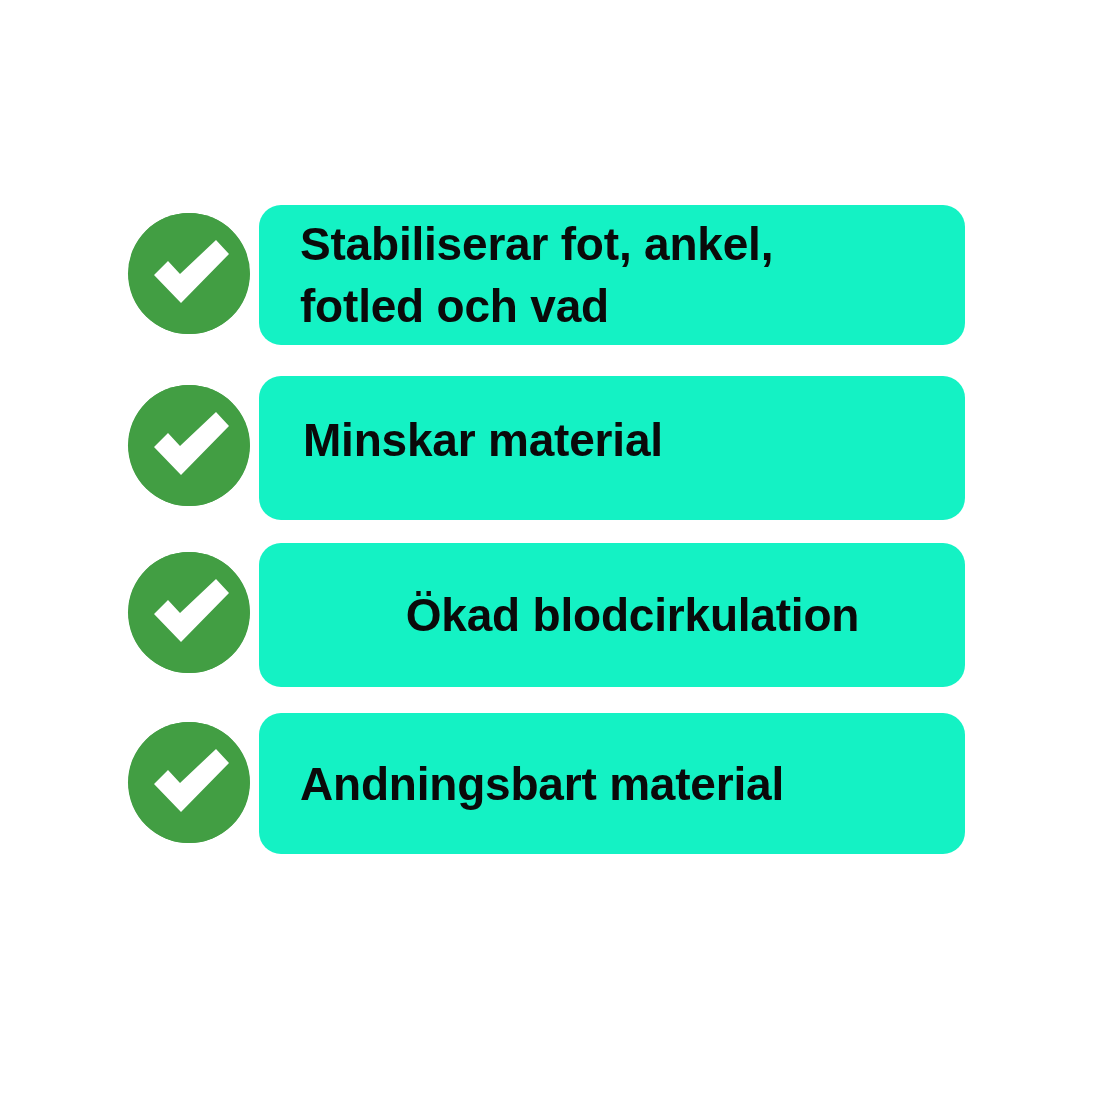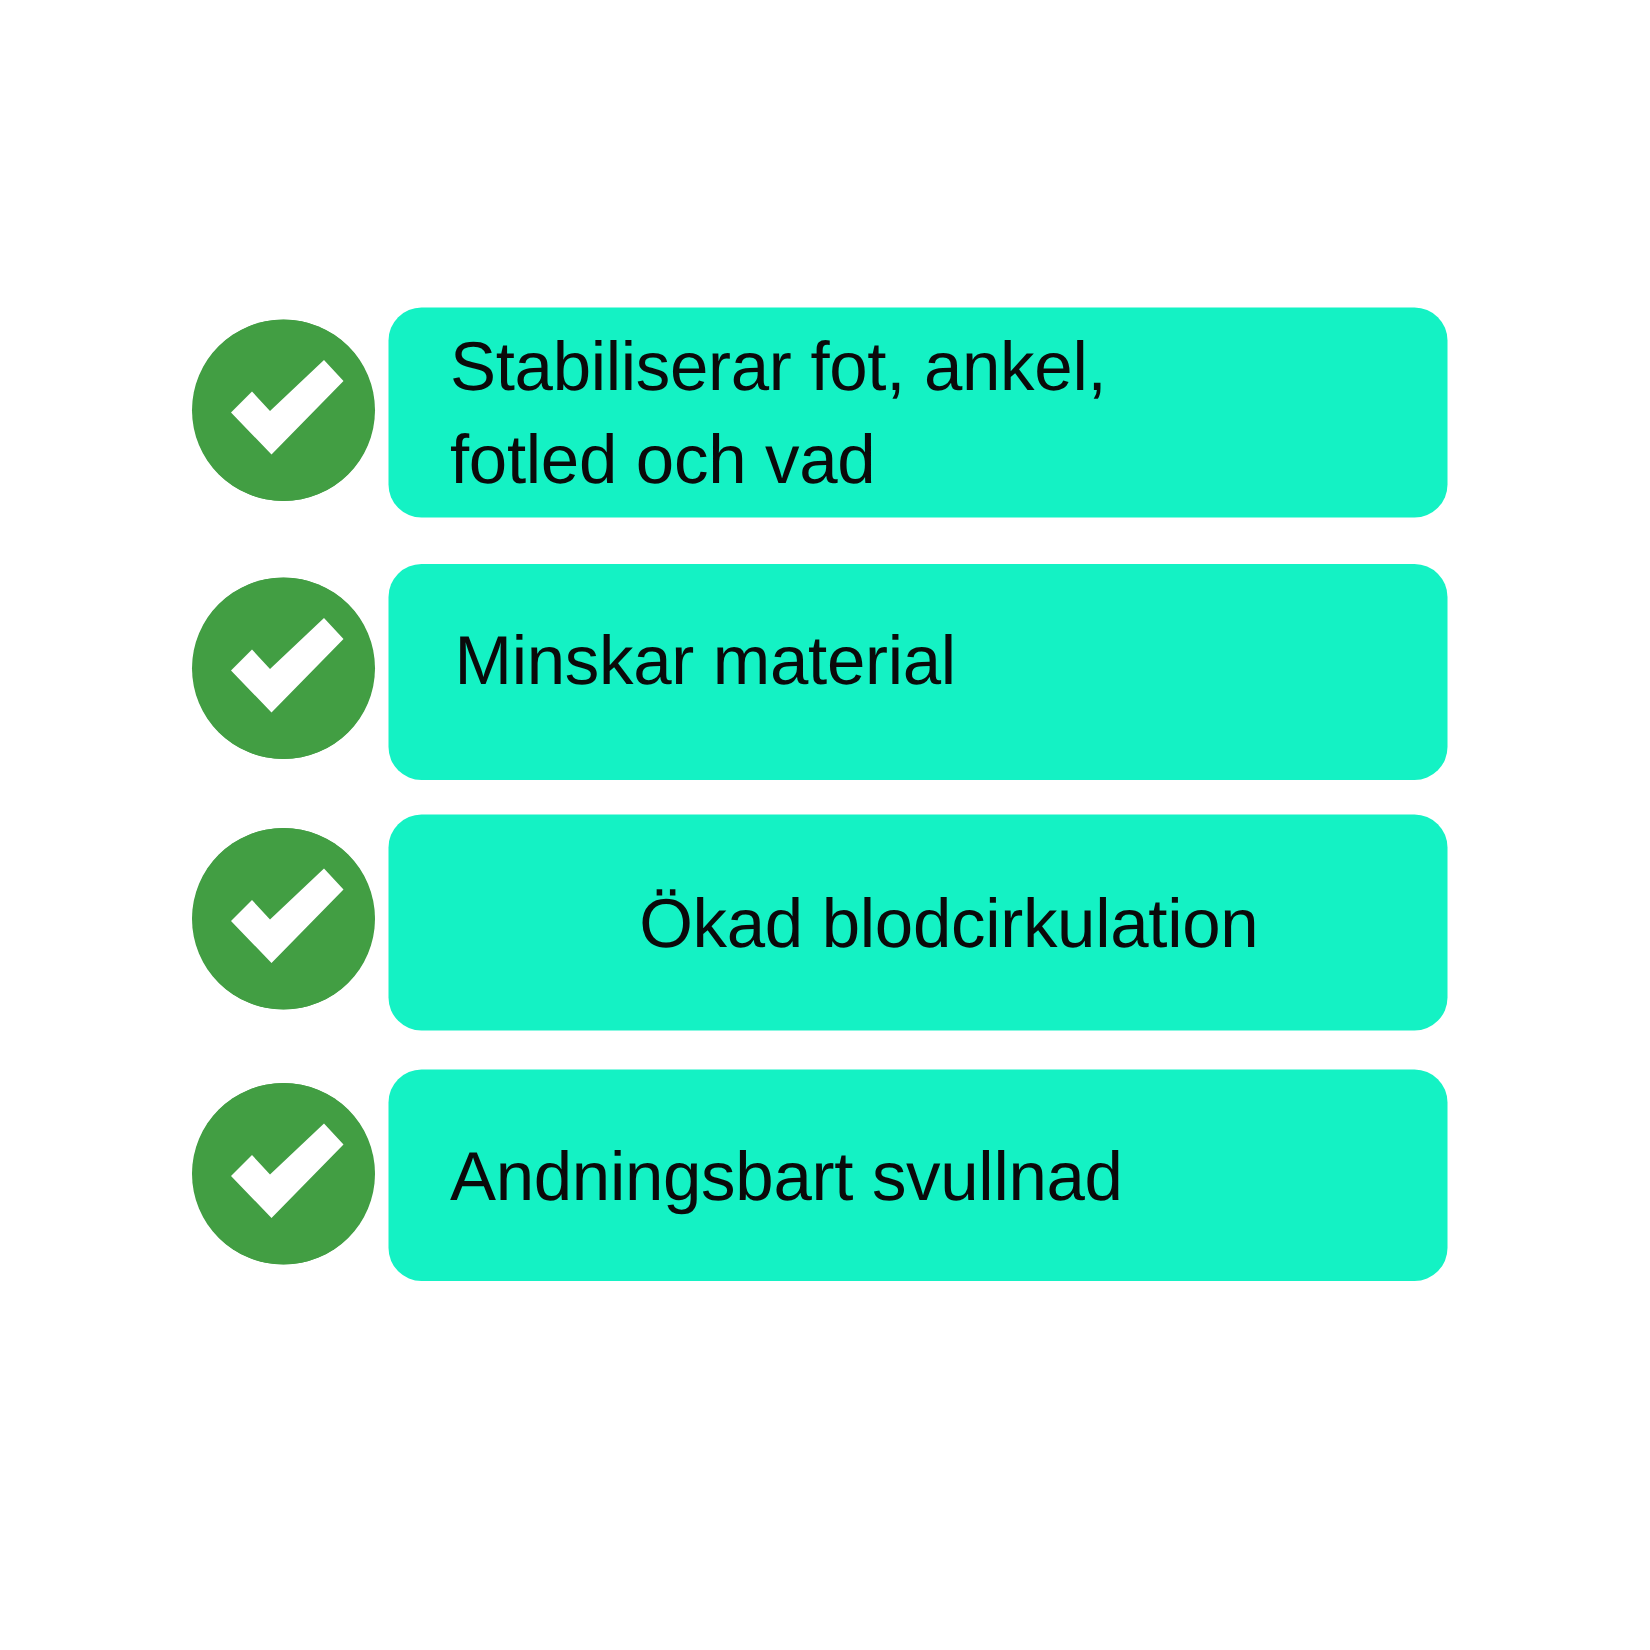--- a/index.html
+++ b/index.html
@@ -74,21 +74,21 @@
   .benefit-row.r1 .benefit-pill { height: 140px; }
   .benefit-row.r2 .benefit-pill { height: 144px; }
   .benefit-row.r3 .benefit-pill { height: 144px; text-align: center; }
   .benefit-row.r4 .benefit-pill { height: 141px; }
 
   .benefit-text {
     color: #0a0a0a;
     font-family: "Liberation Sans", sans-serif;
     font-size: 46px;
     line-height: 62px;
-    font-weight: 400;
+    font-weight: 700;
     letter-spacing: -0.2px;
     white-space: pre-line;
     margin: 0;
   }
   .benefit-row.r2 .benefit-text { position: relative; top: -8px; left: 3px; }
   .benefit-row.r3 .benefit-text { position: relative; top: 0px; }
   .benefit-row.r4 .benefit-text { position: relative; top: 0px; }
 </style>
 </head>
 <body>
@@ -133,17 +133,17 @@
   </div>
 
   <div class="benefit-row r4">
     <span class="check-badge">
       <svg viewBox="0 0 122 121" xmlns="http://www.w3.org/2000/svg" aria-hidden="true">
         <circle cx="61" cy="60.5" r="60.5" fill="#429e43"></circle>
         <path d="M26 62 L40 48 L52 61 L88 27 L101 41 L53 90 Z" fill="#ffffff"></path>
       </svg>
     </span>
     <div class="benefit-pill">
-      <p class="benefit-text">Andningsbart svullnad</p>
+      <p class="benefit-text">Andningsbart material</p>
     </div>
   </div>
 
 </div>
 
 </body></html>

